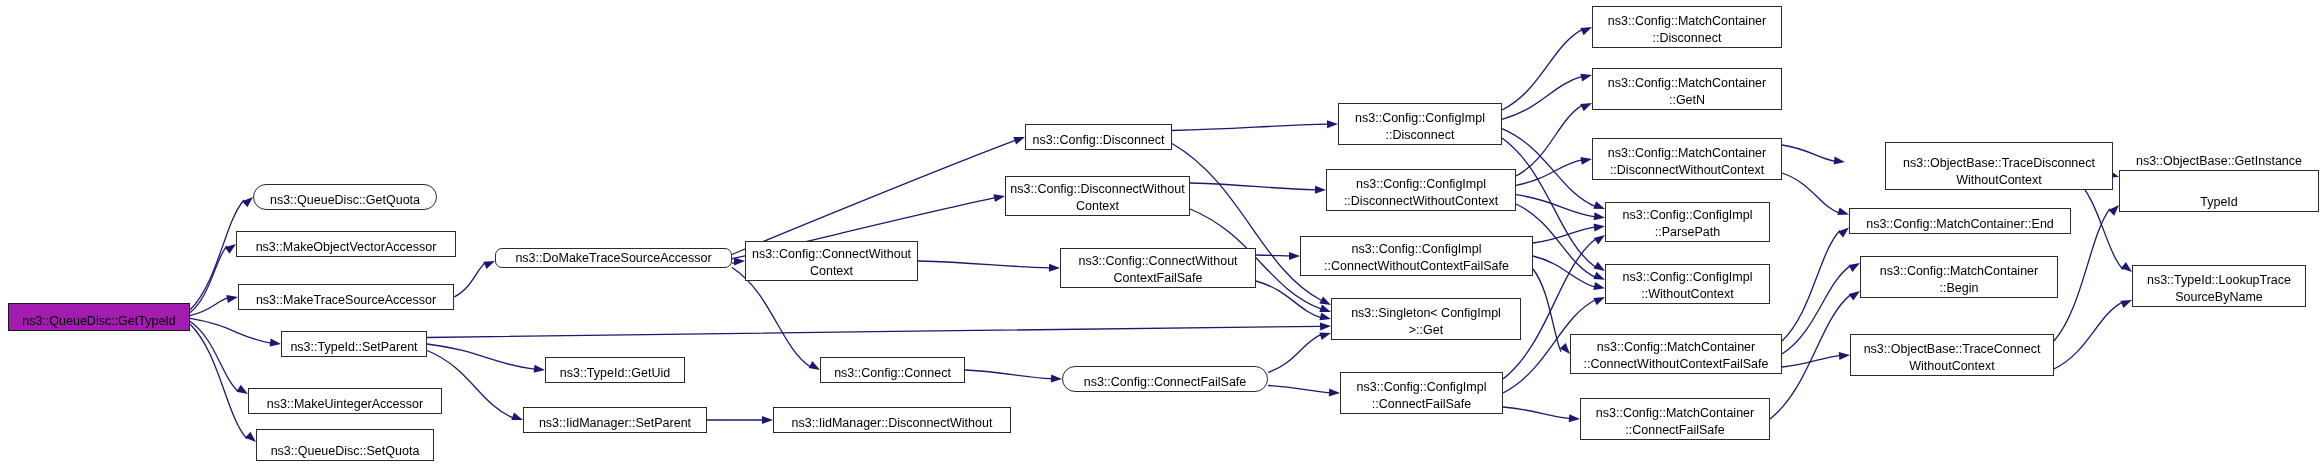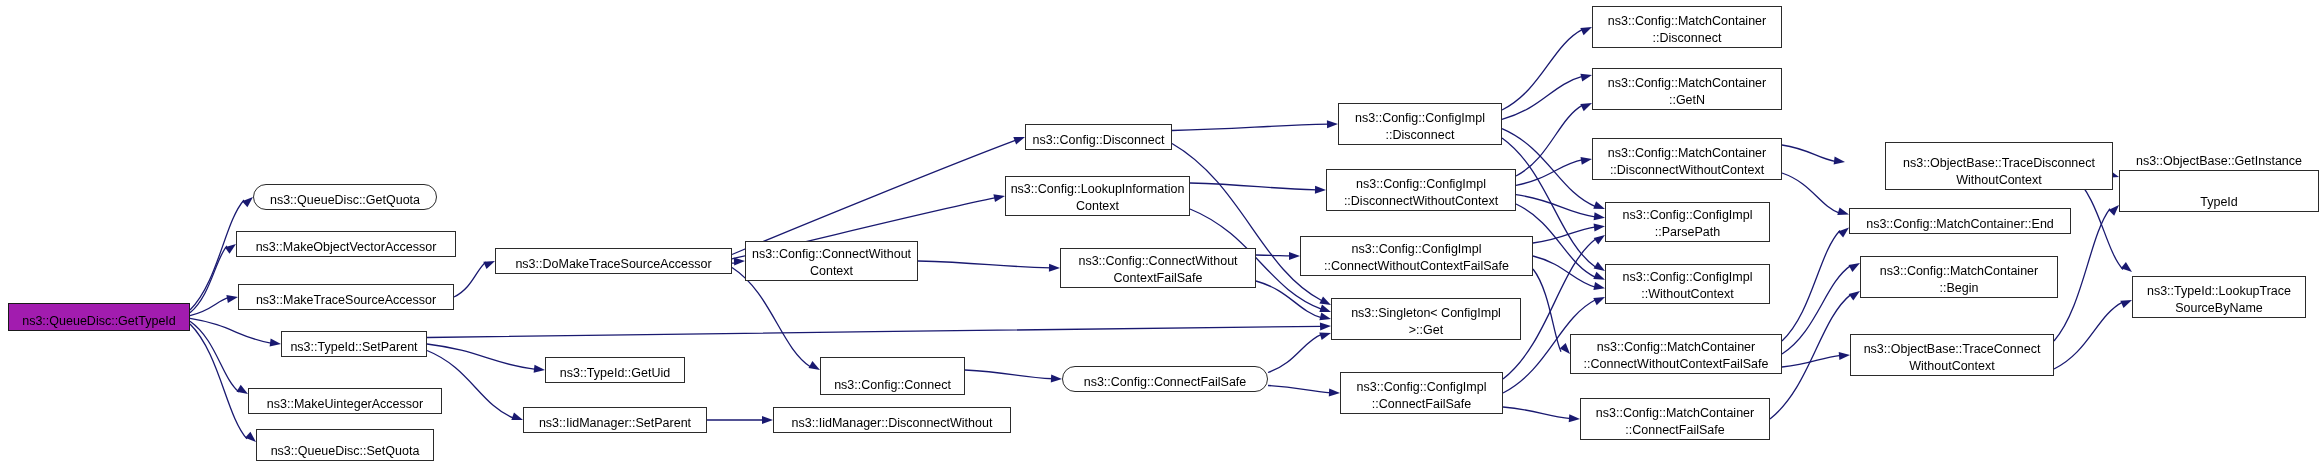--- a/index.html
+++ b/index.html
@@ -259,44 +259,44 @@
       </div>
       <div class="node" style="left: 281px; top: 331px; width: 146px; height: 26px;">
         <span class="line">ns3::TypeId::SetParent</span>
       </div>
       <div class="node" style="left: 248px; top: 381px; width: 194px; height: 26px; margin-top: 7px;">
         <span class="line">ns3::MakeUintegerAccessor</span>
       </div>
       <div class="node" style="left: 256px; top: 429px; width: 178px; height: 32px;">
         <span class="line">ns3::QueueDisc::SetQuota</span>
       </div>
-      <div class="node" style="left: 495px; top: 248px; width: 237px; height: 26px;">
+      <div class="node" style="left: 495px; top: 248px; width: 237px; height: 20px; border-radius: 7px;">
         <span class="line">ns3::DoMakeTraceSourceAccessor</span>
       </div>
       <div class="node" style="left: 545px; top: 357px; width: 140px; height: 26px;">
         <span class="line">ns3::TypeId::GetUid</span>
       </div>
       <div class="node" style="left: 523px; top: 407px; width: 184px; height: 26px;">
         <span class="line">ns3::IidManager::SetParent</span>
       </div>
       <div class="node" style="left: 773px; top: 407px; width: 238px; height: 26px;">
         <span class="line">ns3::IidManager::DisconnectWithout</span>
       </div>
       <div class="node" style="left: 745px; top: 241px; width: 173px; height: 40px;">
         <span class="line">ns3::Config::ConnectWithout</span>
         <span class="line">Context</span>
       </div>
-      <div class="node" style="left: 820px; top: 357px; width: 145px; height: 38px;">
+      <div class="node" style="left: 820px; top: 357px; width: 145px; height: 26px;">
         <span class="line">ns3::Config::Connect</span>
       </div>
       <div class="node" style="left: 1025px; top: 124px; width: 147px; height: 26px;">
         <span class="line">ns3::Config::Disconnect</span>
       </div>
       <div class="node" style="left: 1005px; top: 176px; width: 185px; height: 40px;">
-        <span class="line">ns3::Config::LookupInformation</span>
+        <span class="line">ns3::Config::DisconnectWithout</span>
         <span class="line">Context</span>
       </div>
       <div class="node" style="left: 1060px; top: 248px; width: 196px; height: 40px;">
         <span class="line">ns3::Config::ConnectWithout</span>
         <span class="line">ContextFailSafe</span>
       </div>
       <div class="node" style="left: 1062px; top: 366px; width: 206px; height: 26px; border-radius: 13px;">
         <span class="line">ns3::Config::ConnectFailSafe</span>
       </div>
       <div class="node" style="left: 1338px; top: 103px; width: 164px; height: 42px;">
@@ -359,18 +359,18 @@
         <span class="line">::Begin</span>
       </div>
       <div class="node" style="left: 1850px; top: 334px; width: 204px; height: 42px;">
         <span class="line">ns3::ObjectBase::TraceConnect</span>
         <span class="line">WithoutContext</span>
       </div>
       <div class="node" style="left: 2119px; top: 170px; width: 200px; height: 42px; gap: 24px;">
         <span class="line">ns3::ObjectBase::GetInstance</span>
         <span class="line">TypeId</span>
       </div>
-      <div class="node" style="left: 2132px; top: 265px; width: 174px; height: 42px; margin-top: 11px;">
+      <div class="node" style="left: 2132px; top: 265px; width: 174px; height: 42px;">
         <span class="line">ns3::TypeId::LookupTrace</span>
         <span class="line">SourceByName</span>
       </div>
     </div>
 </div>
 
 </body></html>

